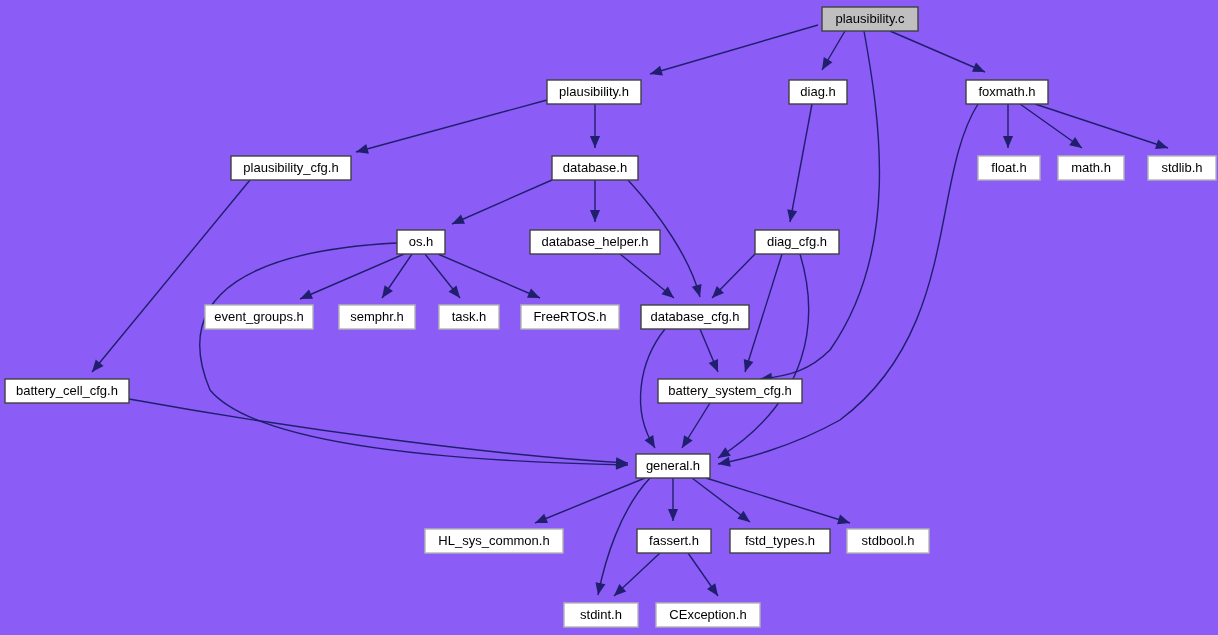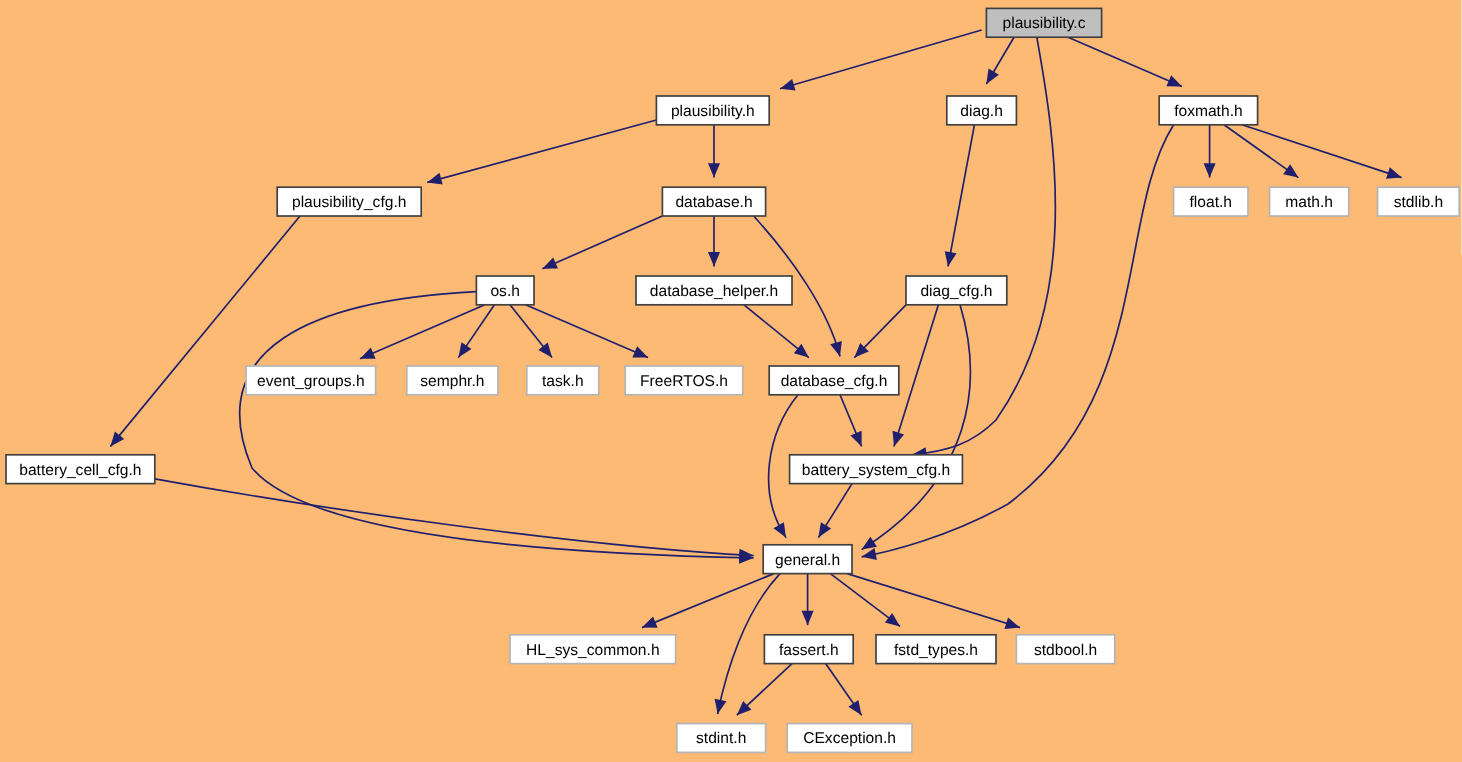--- a/index.html
+++ b/index.html
@@ -11,21 +11,21 @@
   body {
     width: 1218px;
     height: 635px;
     overflow: hidden;
     font-family: "Liberation Sans", sans-serif;
   }
   #graph-root {
     position: relative;
     width: 1218px;
     height: 635px;
-    background: #fdba74;
+    background: #8b5cf6;
   }
   svg#depgraph {
     display: block;
     width: 1218px;
     height: 635px;
   }
   .edge-path {
     fill: none;
     stroke: #1f1f6e;
     stroke-width: 1.4px;

